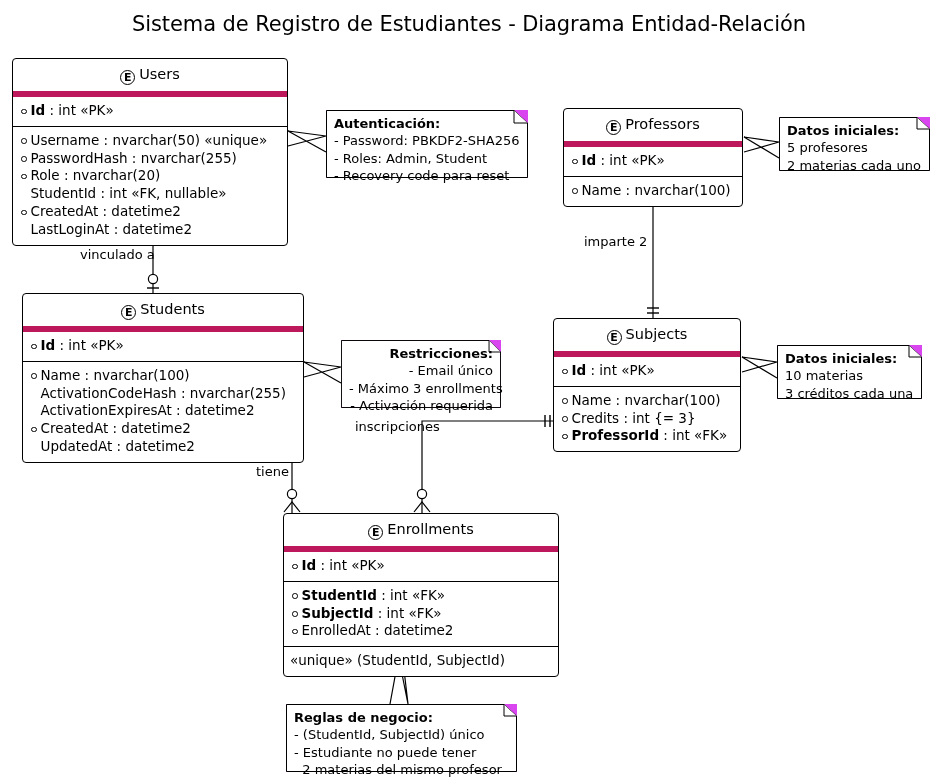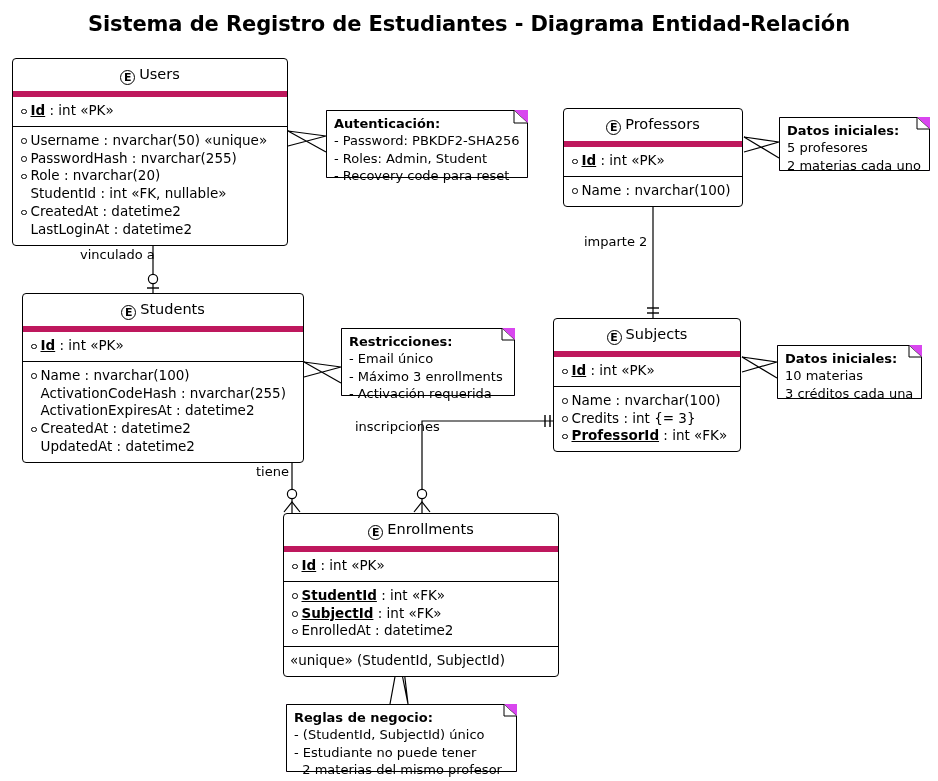--- a/index.html
+++ b/index.html
@@ -23,21 +23,21 @@
   }
   
   #diagram-title {
     position: absolute;
     left: 0;
     top: 12px;
     width: 938px;
     text-align: center;
     font-family: "DejaVu Sans", sans-serif;
     font-size: 21px;
-    font-weight: bold;
+    font-weight: normal;
     letter-spacing: -0.1px;
     white-space: nowrap;
   }
   
   #connectors {
     position: absolute;
     left: 0;
     top: 0;
     width: 938px;
     height: 781px;
@@ -98,21 +98,21 @@
     width: 5.5px;
     height: 5.5px;
     border: 1px solid #000000;
     border-radius: 50%;
     margin-right: 4px;
     vertical-align: 1px;
     box-sizing: border-box;
   }
   .attr .bullet.hidden { border-color: transparent; }
   .attr .nm { font-weight: normal; }
-  .attr .nm.pk, .attr .nm.fk { font-weight: bold; text-decoration: underline; }
+  .attr .nm.pk, .attr .nm.fk { font-weight: bold; }
   .constraint-row {
     padding: 5px 6px 6px 6px;
     white-space: nowrap;
   }
   
   .note {
     position: absolute;
     box-sizing: border-box;
     background: #d946ef;
     font-size: 13px;
@@ -351,21 +351,21 @@
       <path d="M0.5 0.5 H138 L150.5 12 V53.5 H0.5 Z"></path>
       <path d="M138 0.5 V12 H150.5" stroke-width="1"></path>
     </svg>
     <div class="note-body">
       <div class="note-title">Datos iniciales:</div>
       <div>5 profesores</div>
       <div>2 materias cada uno</div>
     </div>
   </div>
 
-  <div class="note" style="left:341px; top:328px; width:174px; height:68px;">
+  <div class="note" style="left:341px; top:340px; width:160px; height:68px;text-align:right;">
     <svg class="note-shape" viewBox="0 0 174 68" preserveAspectRatio="none">
       <path d="M0.5 0.5 H161 L173.5 12 V67.5 H0.5 Z"></path>
       <path d="M161 0.5 V12 H173.5" stroke-width="1"></path>
     </svg>
     <div class="note-body">
       <div class="note-title">Restricciones:</div>
       <div>- Email único</div>
       <div>- Máximo 3 enrollments</div>
       <div>- Activación requerida</div>
     </div>

